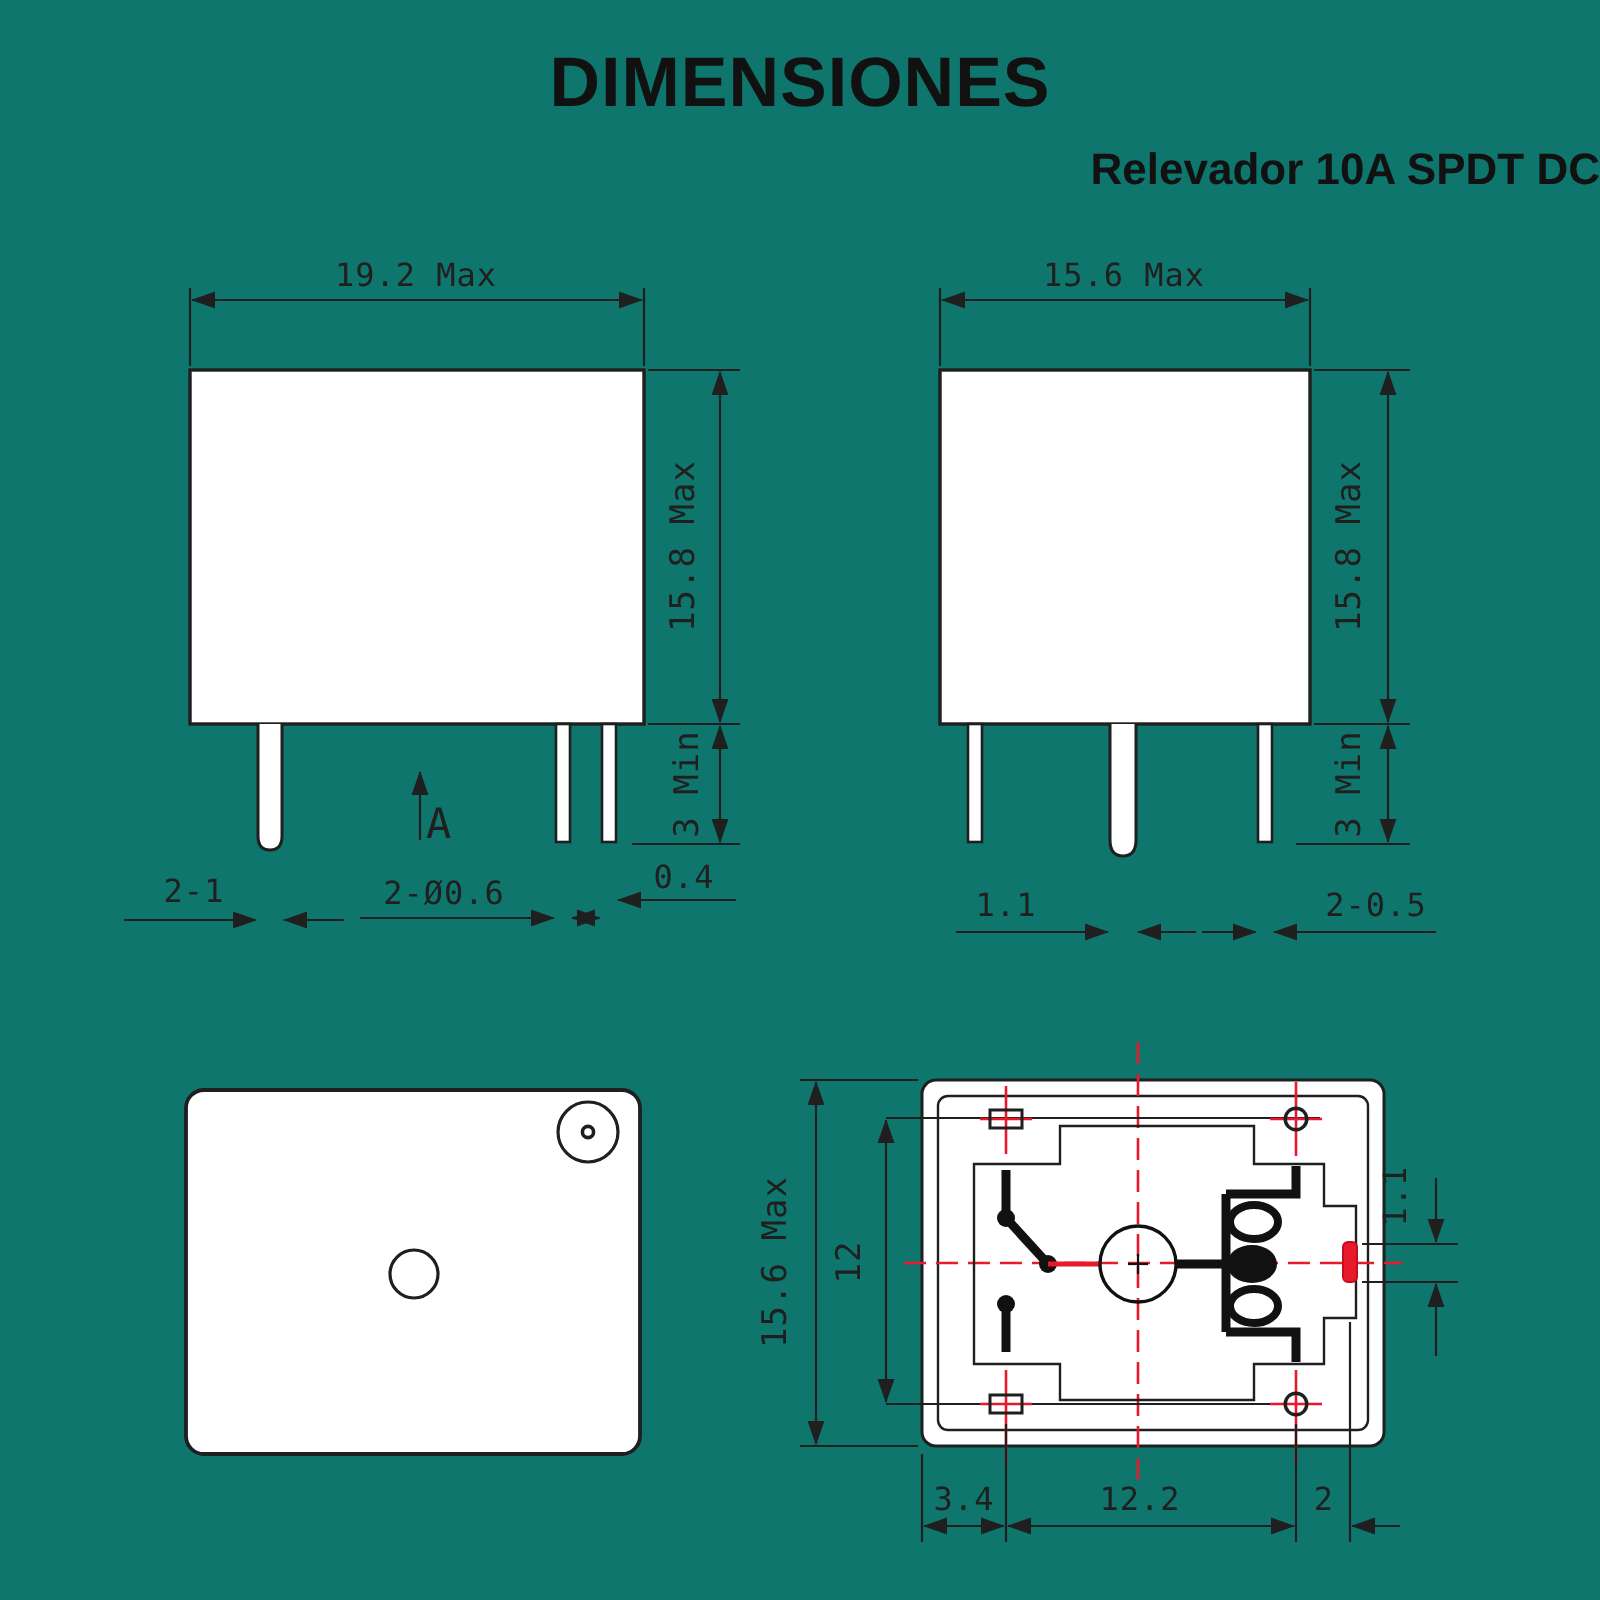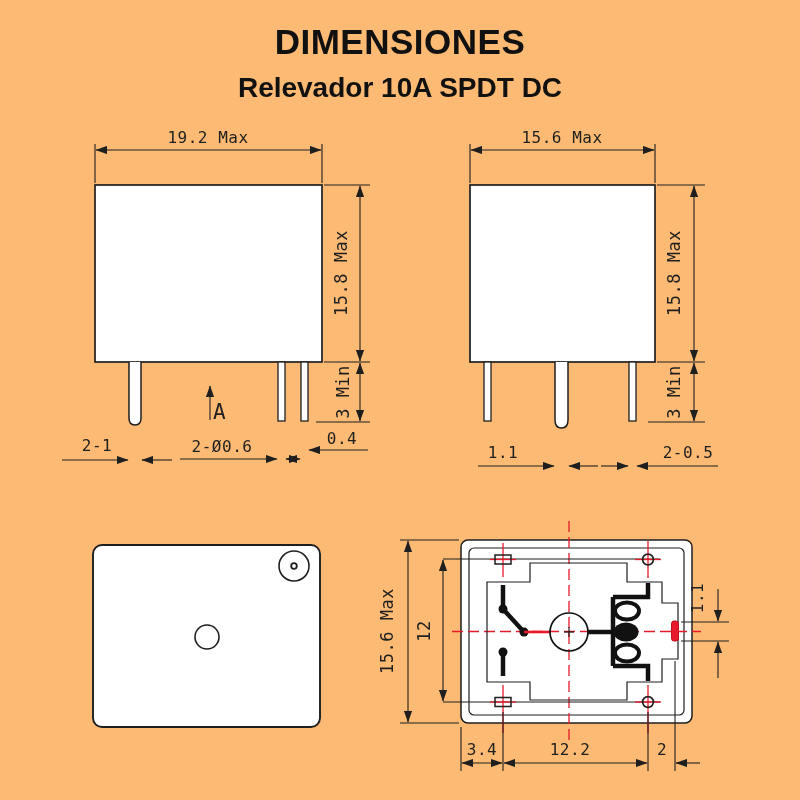--- a/index.html
+++ b/index.html
@@ -1,20 +1,20 @@
 <!DOCTYPE html>
 <html><head>
 <meta charset="utf-8">
 <style>
   html,body{margin:0;padding:0;background:#ffffff;}
-  #page{position:relative;width:800px;height:800px;background:#fdba74;overflow:hidden;
+  #page{position:relative;width:800px;height:800px;background:#0f766e;overflow:hidden;
         font-family:"Liberation Sans", sans-serif;}
   .hdr{position:absolute;left:0;top:0;width:800px;text-align:center;}
   .title{margin:0;padding-top:22px;font-size:35px;font-weight:800;letter-spacing:.5px;color:#111;}
-  .subtitle{margin:0;padding-top:10px;font-size:28px;font-weight:700;color:#111;}
+  .subtitle{margin:0;padding-top:10px;font-size:22px;font-weight:700;color:#111;text-align:right;}
   svg text.dim{font-family:"DejaVu Sans Mono", monospace;font-size:16px;fill:#1f1f1f;letter-spacing:.5px;}
   svg text.dimr{font-family:"DejaVu Sans Mono", monospace;font-size:17px;fill:#1f1f1f;letter-spacing:.5px;}
   svg text.seclbl{font-family:"DejaVu Sans Mono", monospace;font-size:21px;fill:#1f1f1f;}
   svg line,svg rect,svg path,svg circle,svg ellipse{vector-effect:none;}
 </style>
 </head>
 <body>
 
 <div id="page">
 

